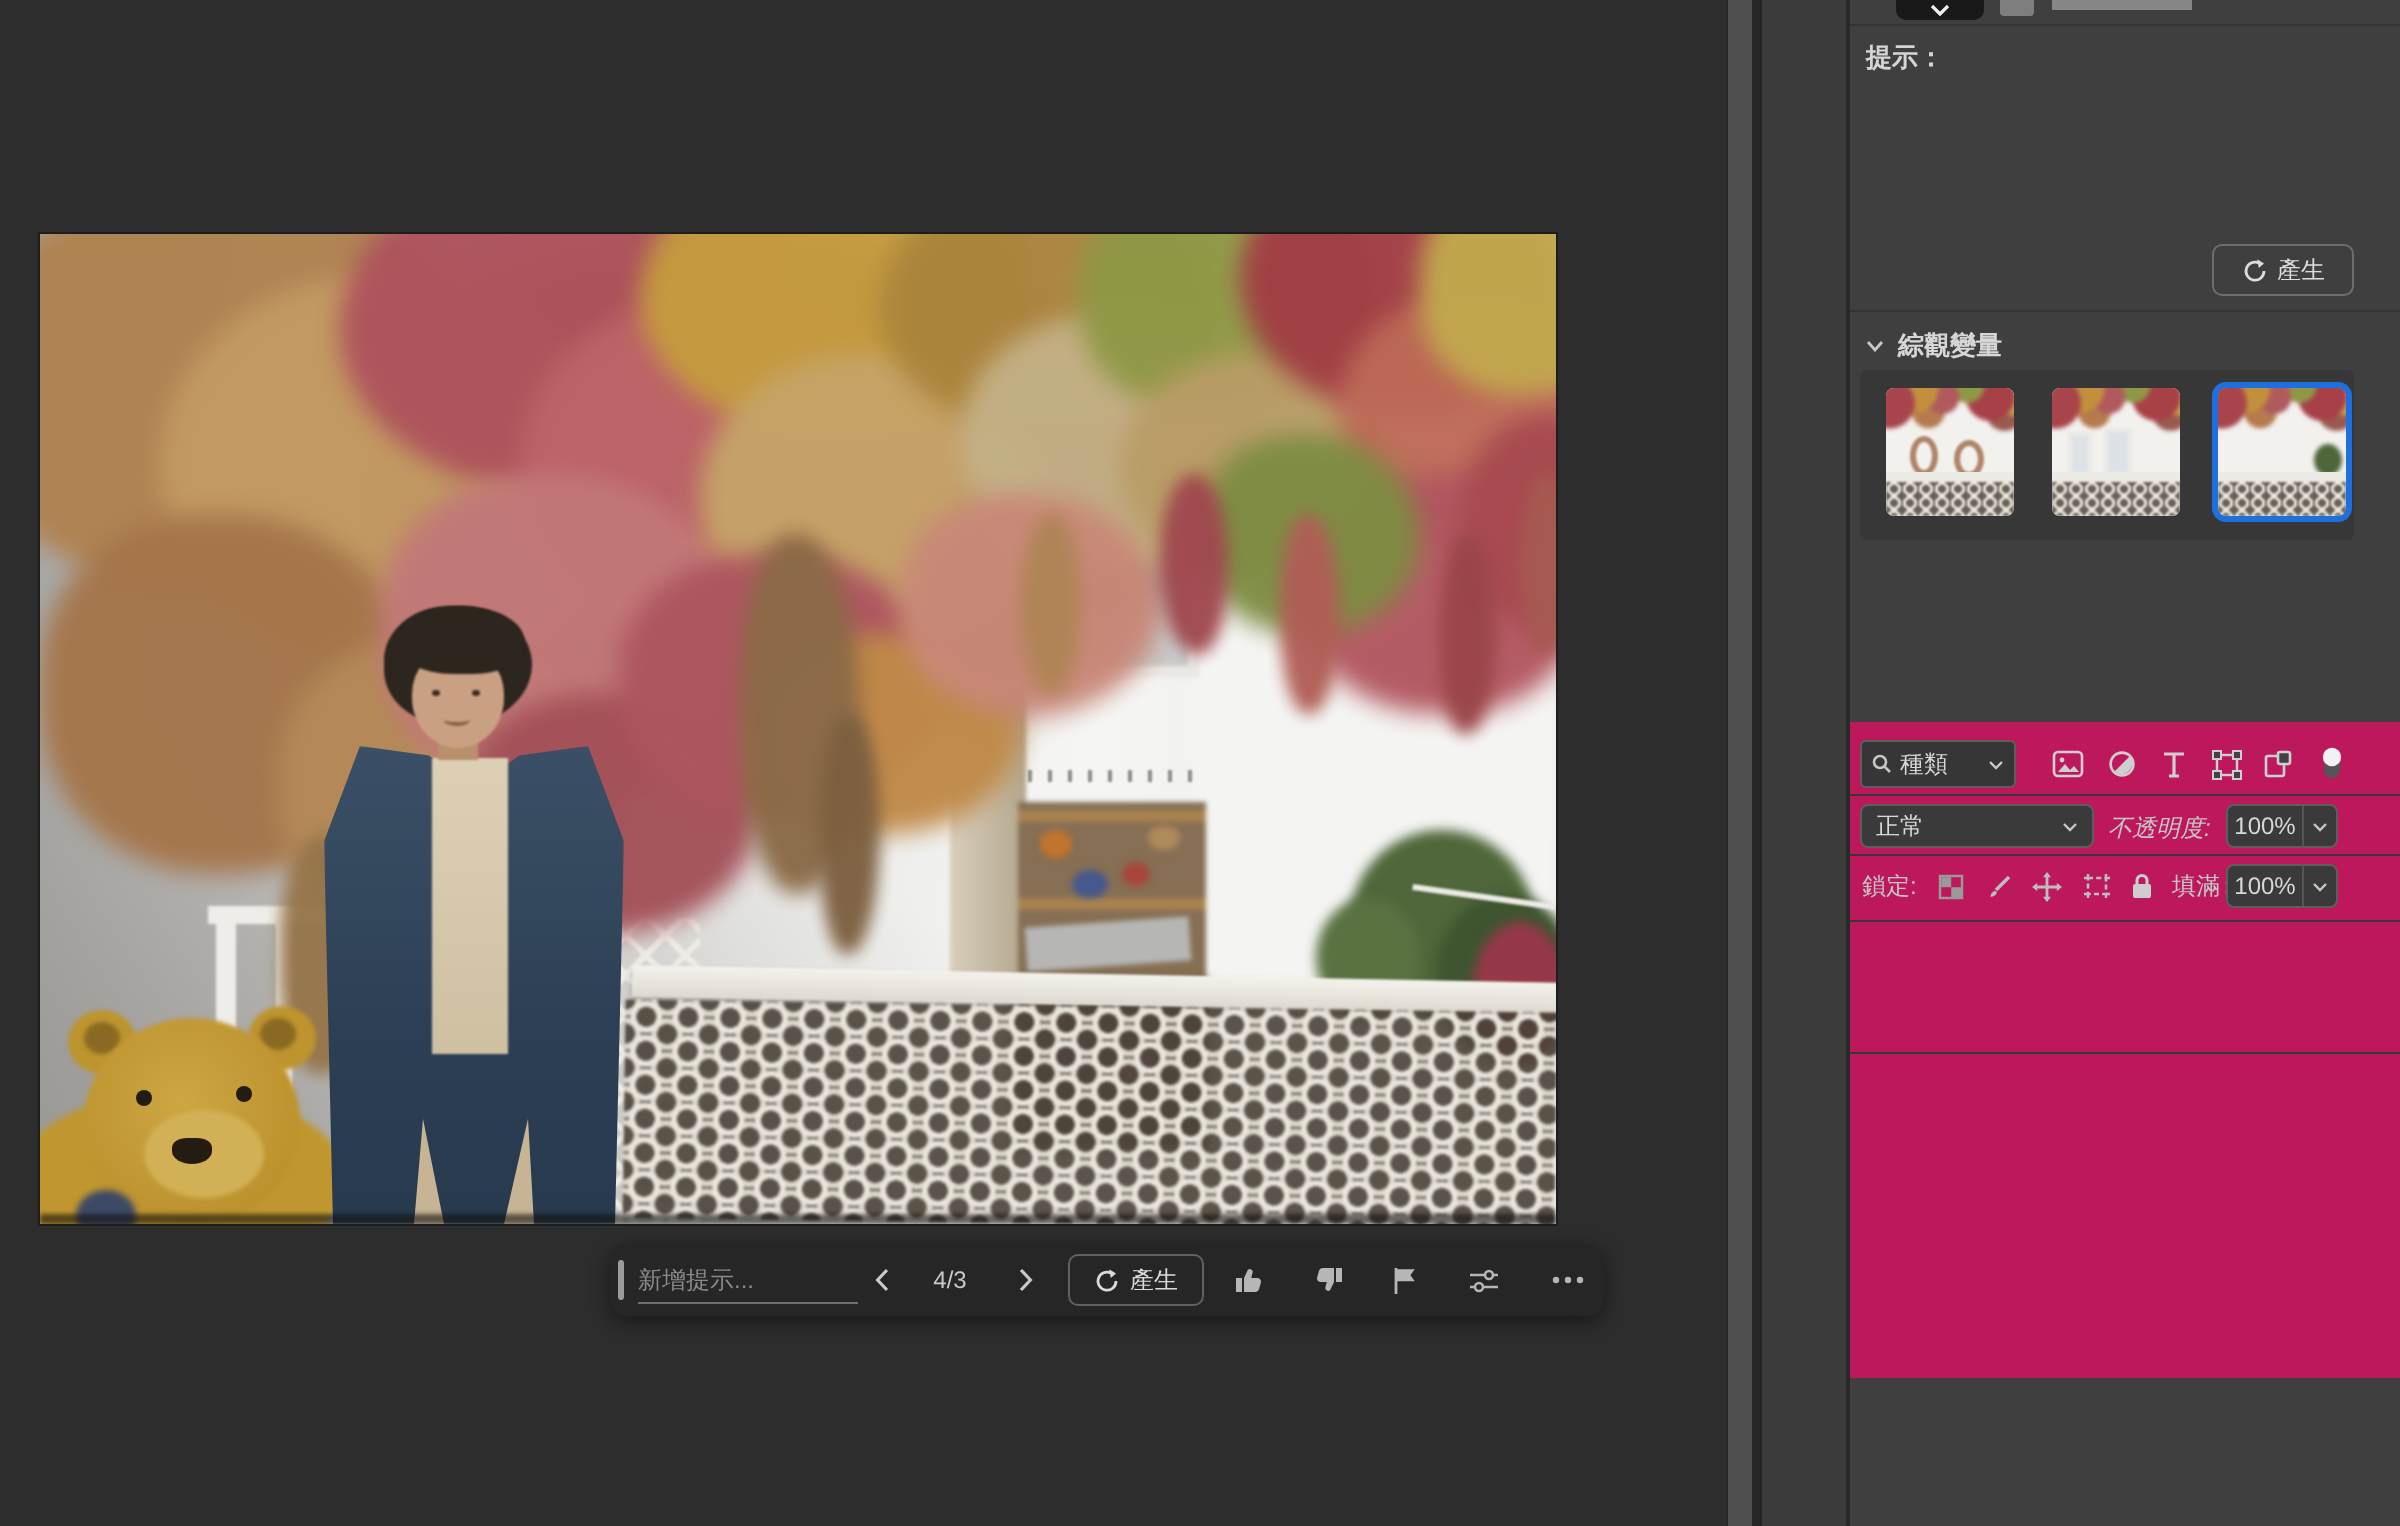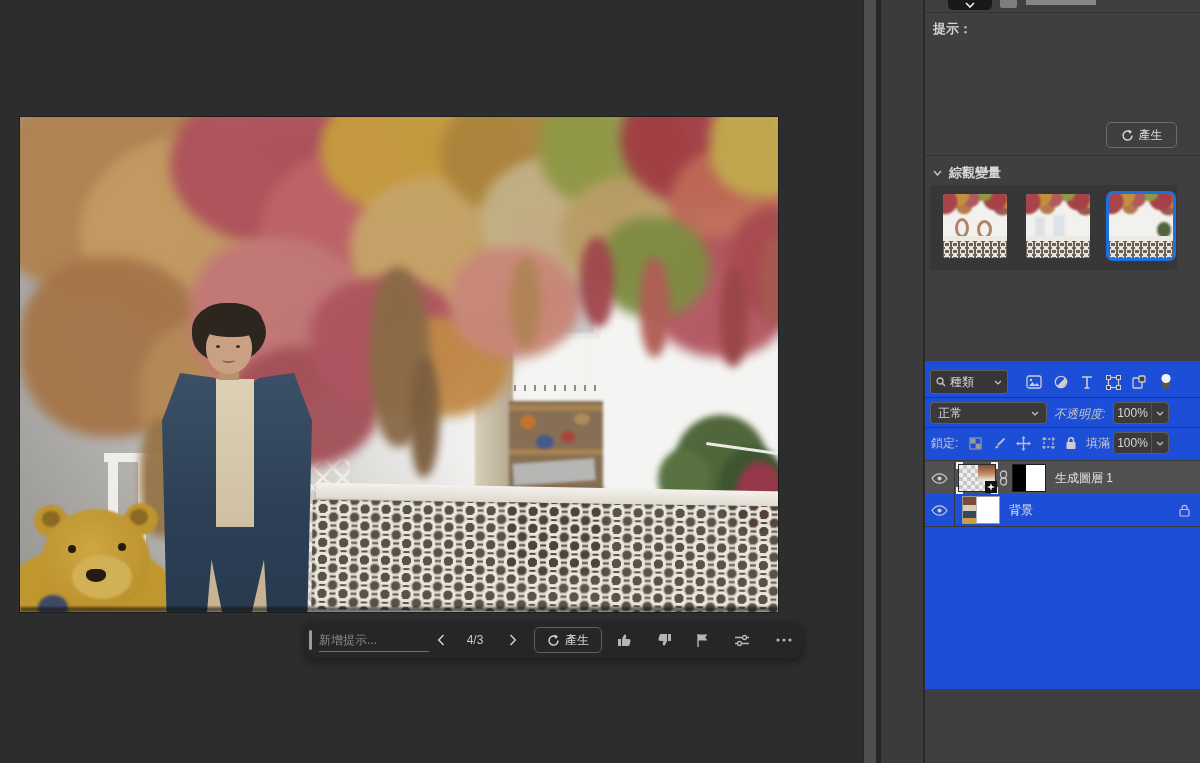--- a/index.html
+++ b/index.html
@@ -97,21 +97,21 @@
   .vt-fence{position:absolute;bottom:0;left:0;right:0;height:27%;background-color:#6a6258;
      background-image:radial-gradient(circle,transparent 0 2px,#e8e4da 2px 3.5px,transparent 3.5px);
      background-size:8px 7px;filter:blur(.4px);}
   .vt-wreath{position:absolute;border:3px solid #b08468;border-radius:50%;filter:blur(.5px);}
   .vt-window{position:absolute;background:#dde2e6;border:2px solid #eceae6;filter:blur(.5px);}
   .vt-plant{position:absolute;background:#4e663a;border-radius:50%;filter:blur(1px);}
   
   .tabbar{position:absolute;left:0;top:333px;width:275px;height:28px;background:#2e2e2e;display:flex;}
   .tab{height:28px;line-height:28px;padding:0 11px;color:#b2b2b2;font-size:12px;}
   .tab.active{background:#424242;color:#e4e4e4;}
-  .layers-body{position:absolute;left:0;top:361px;width:275px;height:328px;background:#1d4ed8;}
+  .layers-body{position:absolute;left:0;top:361px;width:275px;height:328px;background:#be185d;}
   .kind-box{position:absolute;left:5px;top:9px;width:78px;height:24px;background:#363636;border:1px solid #5e5e5e;border-radius:3px;
             display:flex;align-items:center;gap:4px;padding:0 5px;color:#d8d8d8;}
   .kind-box .sp{flex:1;}
   .filt-ic{position:absolute;top:0;height:42px;display:flex;align-items:center;justify-content:center;width:22px;}
   .row-div{position:absolute;left:0;width:275px;height:1px;background:#383838;}
   .blend-box{position:absolute;left:5px;top:41px;width:117px;height:22px;border:1px solid #5e5e5e;border-radius:4px;
              display:flex;align-items:center;padding:0 7px;color:#d8d8d8;background:#3a3a3a;}
   .blend-box .sp{flex:1;}
   .plabel{position:absolute;color:#c6c6c6;font-size:12px;}
   .val-box{position:absolute;width:56px;height:22px;border:1px solid #5e5e5e;border-radius:4px;background:#3a3a3a;
@@ -460,61 +460,17 @@
       <div class="val-box" style="left:188px;top:71px;">
         <span class="v">100%</span>
         <span class="c">
             <svg width="8" height="5" viewBox="0 0 8 5">
               <path d="M1 1l3 3 3-3" fill="none" stroke="#c8c8c8" stroke-width="1.2"></path>
             </svg>
           </span>
       </div>
       <div class="row-div" style="top:99px;"></div>
 
-      <div class="layer-row" style="top:101px;background:#515151;">
-        <div class="eyebox">
-          <svg width="17" height="11" viewBox="0 0 17 11">
-              <path d="M1 5.5C3.3 2 5.8.8 8.5.8S13.7 2 16 5.5C13.7 9 11.2 10.2 8.5 10.2S3.3 9 1 5.5z" fill="none" stroke="#cdcdcd" stroke-width="1.2"></path>
-              <circle cx="8.5" cy="5.5" r="2.1" fill="#cdcdcd"></circle>
-            </svg>
-        </div>
-        <div class="lthumb">
-          <div class="gen-thumb-content"></div>
-          <span class="corner tl"></span>
-          <span class="corner tr"></span>
-          <span class="corner bl"></span>
-          <span class="corner br"></span>
-          <div class="gen-badge">
-              <div class="star4"></div>
-            </div>
-        </div>
-        <div class="chain">
-          <svg width="9" height="16" viewBox="0 0 9 16">
-              <rect x="1.5" y="1" width="6" height="7" rx="3" fill="none" stroke="#c4c4c4" stroke-width="1.3"></rect>
-              <rect x="1.5" y="8" width="6" height="7" rx="3" fill="none" stroke="#c4c4c4" stroke-width="1.3"></rect>
-            </svg>
-        </div>
-        <div class="mask-thumb"></div>
-        <div class="lname">生成圖層 1</div>
-      </div>
-
-      <div class="layer-row" style="top:133px;">
-        <div class="eyebox">
-          <svg width="17" height="11" viewBox="0 0 17 11">
-              <path d="M1 5.5C3.3 2 5.8.8 8.5.8S13.7 2 16 5.5C13.7 9 11.2 10.2 8.5 10.2S3.3 9 1 5.5z" fill="none" stroke="#cdcdcd" stroke-width="1.2"></path>
-              <circle cx="8.5" cy="5.5" r="2.1" fill="#cdcdcd"></circle>
-            </svg>
-        </div>
-        <div class="bg-thumb">
-            <div class="pic"></div>
-          </div>
-        <div class="lname">背景</div>
-        <div style="position:absolute;right:10px;">
-          <svg width="11" height="13" viewBox="0 0 11 13">
-              <rect x="1" y="5.5" width="9" height="6.5" rx="1" fill="none" stroke="#c4c4c4" stroke-width="1.2"></rect>
-              <path d="M3 5.5V3.8a2.5 2.5 0 0 1 5 0v1.7" fill="none" stroke="#c4c4c4" stroke-width="1.2"></path>
-            </svg>
-        </div>
-      </div>
+
       <div class="row-div" style="top:165px;"></div>
     </div>
   </div>
 </div>
 
 </body></html>

